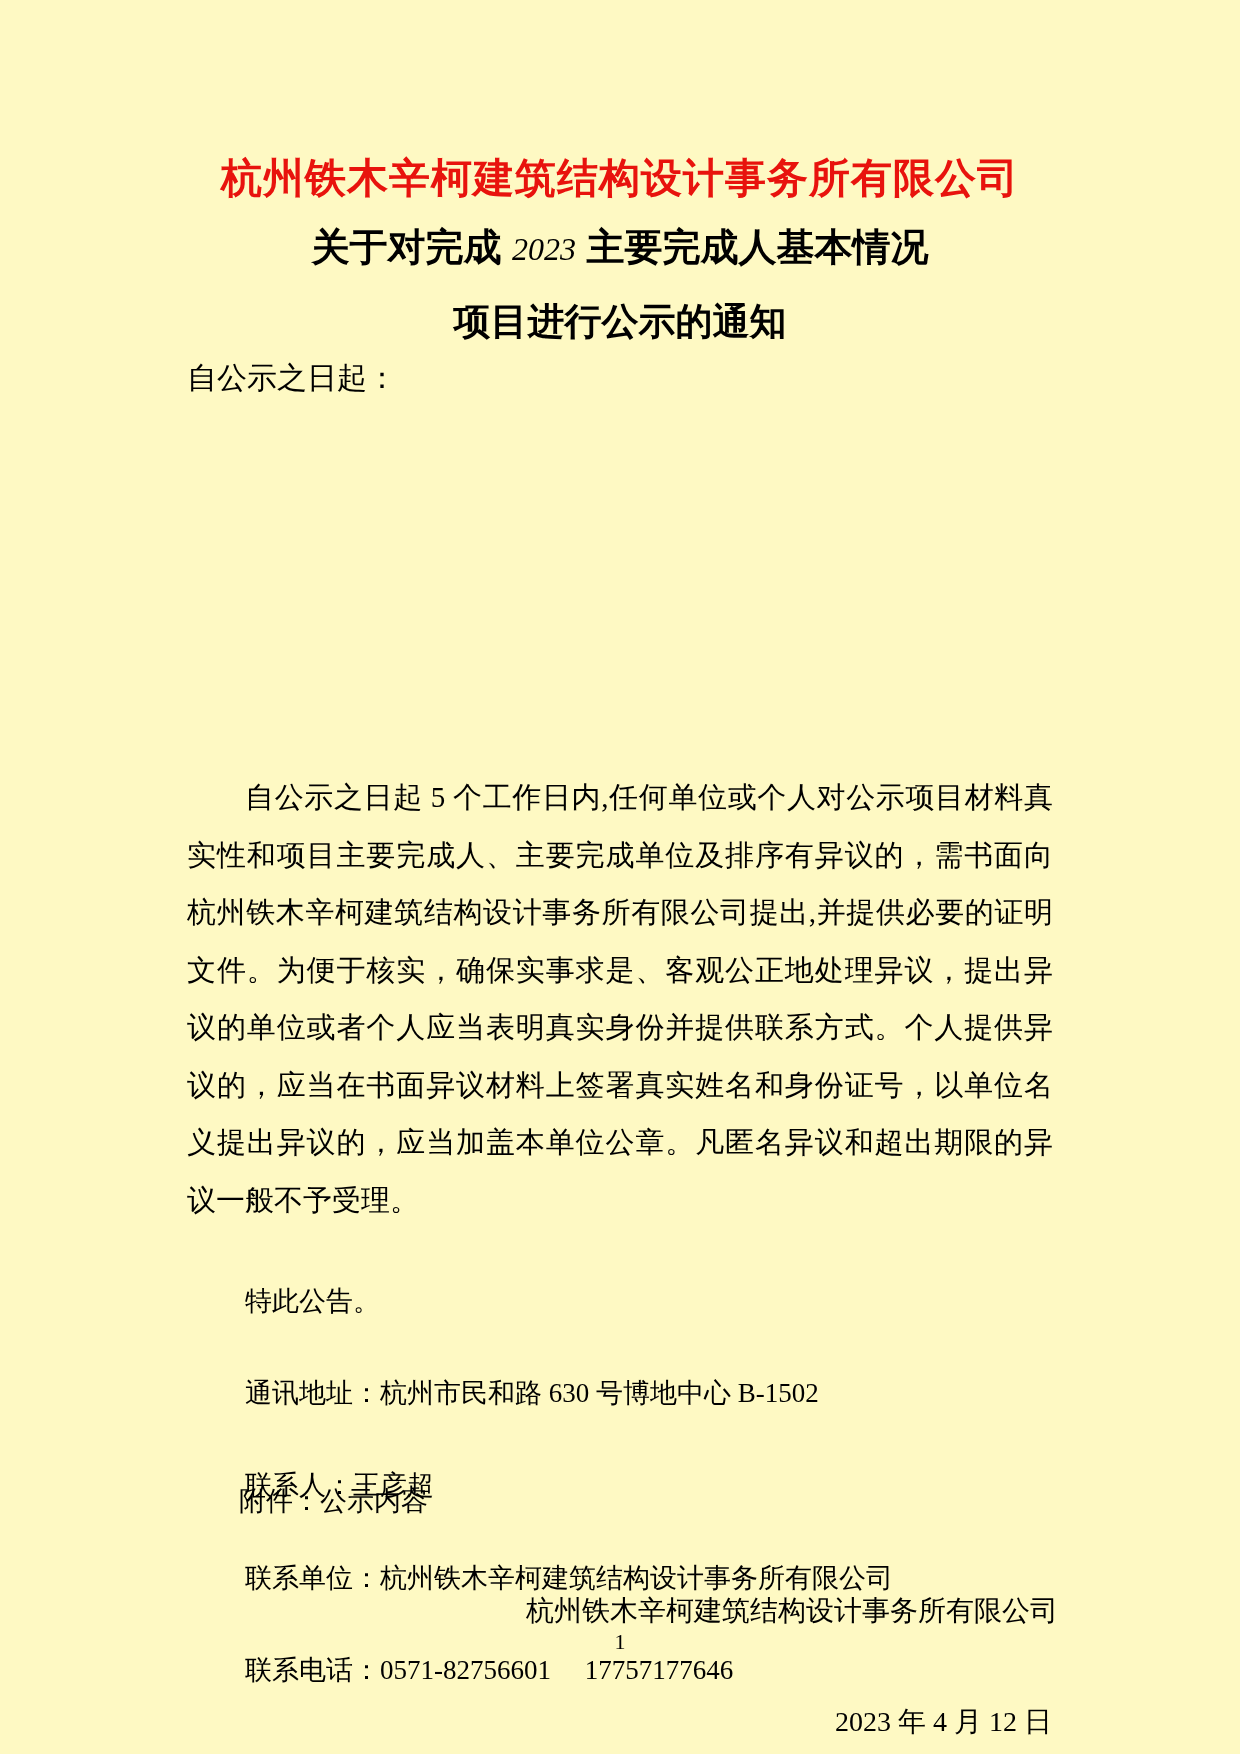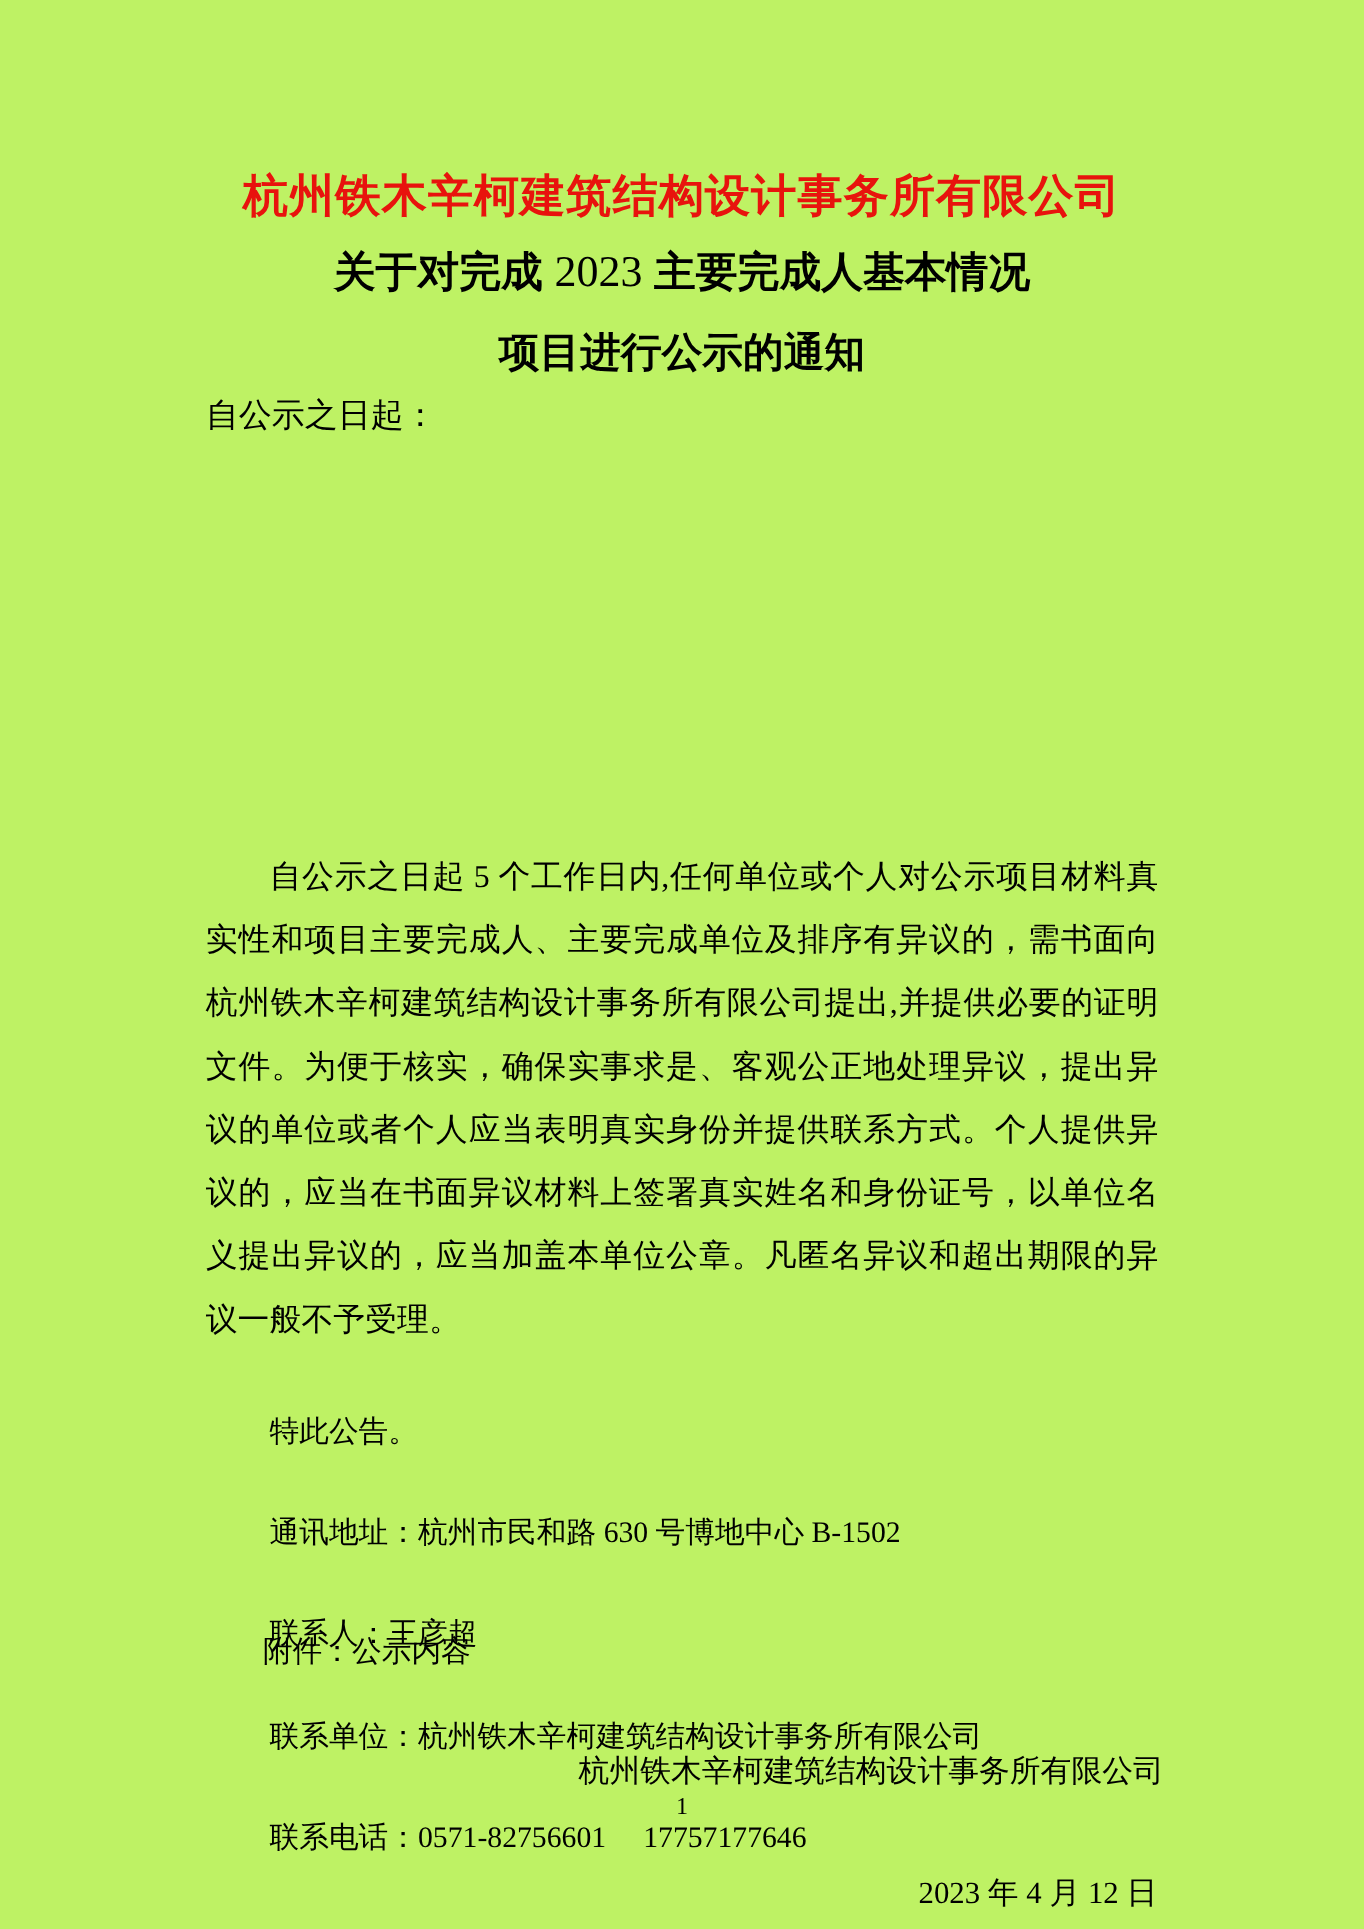--- a/index.html
+++ b/index.html
@@ -4,21 +4,21 @@
 <style>
   html, body {
     margin: 0;
     padding: 0;
     background: #ffffff;
   }
   .page {
     position: relative;
     width: 1240px;
     height: 1754px;
-    background: #bef264;
+    background: #fef9c3;
     color: #000000;
     font-family: "Liberation Serif", "DejaVu Serif", serif;
     overflow: hidden;
   }
   .abs { position: absolute; left: 187px; width: 866px; }
 
   .red-title {
     top: 153px;
     text-align: center;
     font-family: "Liberation Sans", "DejaVu Sans", sans-serif;
@@ -33,26 +33,27 @@
     text-align: center;
     font-family: "Liberation Sans", "DejaVu Sans", sans-serif;
     font-weight: 700;
     font-size: 38px;
     line-height: 46px;
     white-space: nowrap;
   }
   .subject1 .year {
     font-family: "Liberation Serif", "DejaVu Serif", serif;
     font-weight: 400;
-    font-size: 40px;
+    font-size: 32px;
+    font-style: italic;
   }
   .subject2 {
     top: 299px;
     text-align: center;
-    font-family: Liberation Serif, serif;
+    font-family: Liberation Sans, sans-serif;
     font-weight: 700;
     font-size: 37px;
     line-height: 46px;
     white-space: nowrap;
   }
   .salutation {
     top: 352px;
     font-size: 30px;
     line-height: 52px;
   }

